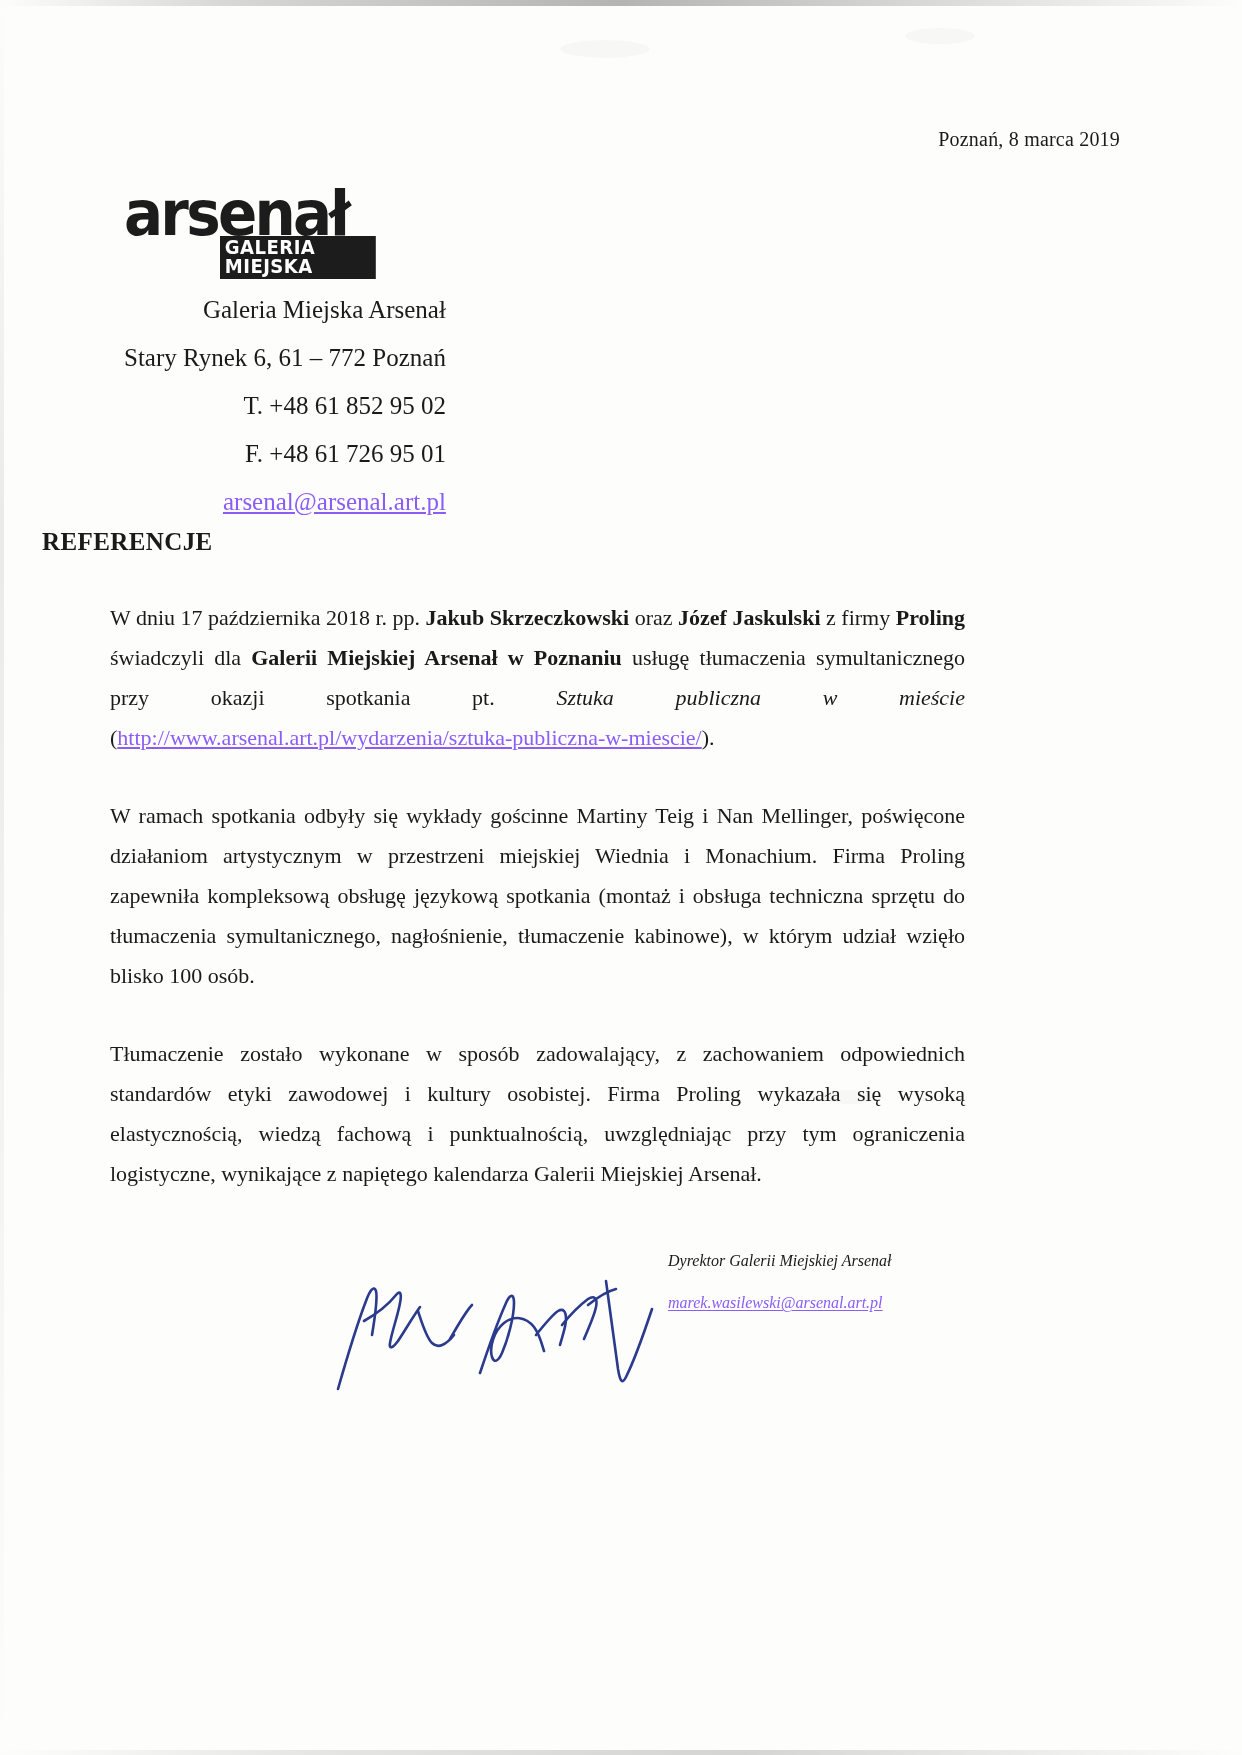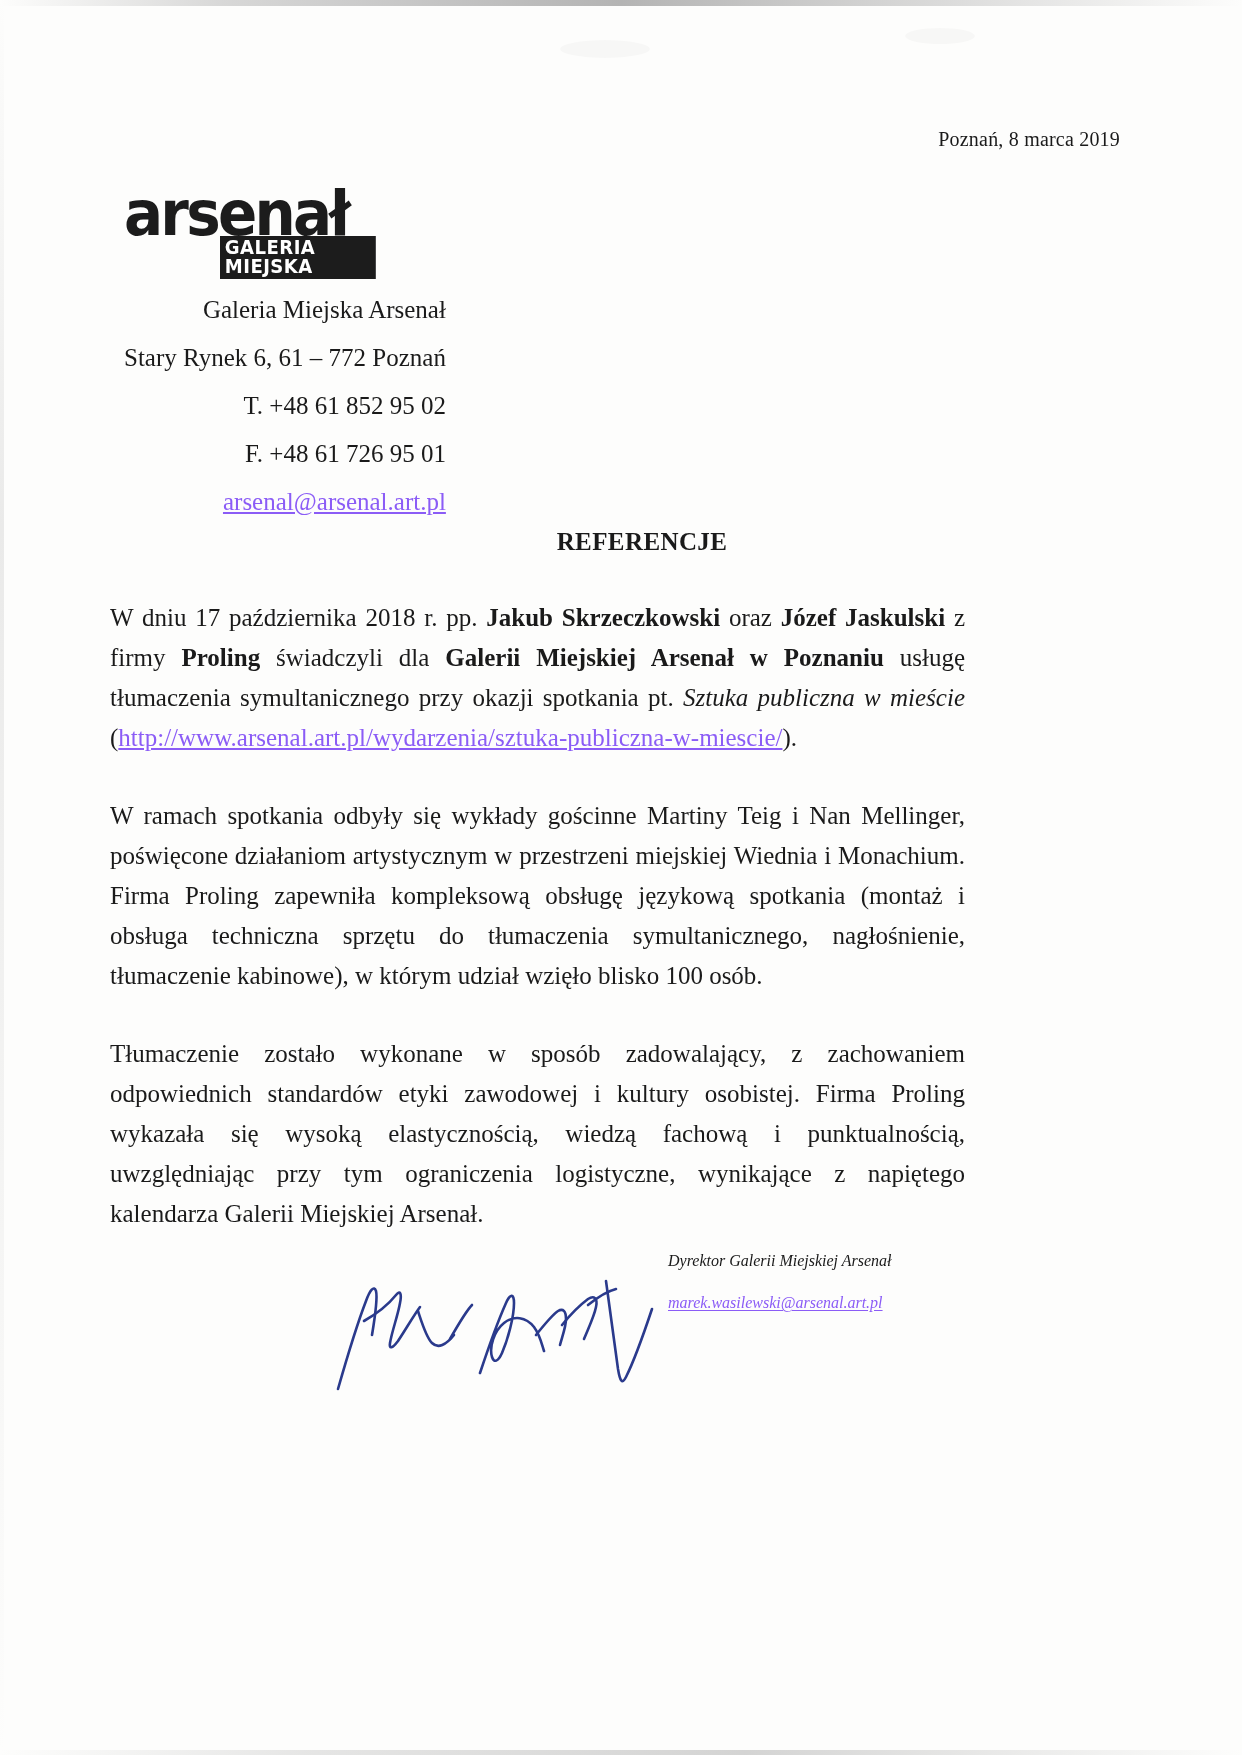--- a/index.html
+++ b/index.html
@@ -110,34 +110,33 @@
     color: #8b5cf6;
     text-decoration: underline;
     text-underline-offset: 2px;
   }
 
   .referencje {
     position: absolute;
     top: 528px;
     left: 0;
     width: 1242px;
-    text-align: center;
     font-size: 25px;
     font-weight: bold;
     letter-spacing: 0.4px;
   }
   .referencje .inner { padding-left: 42px; }
 
   
   .body-text {
     position: absolute;
     left: 110px;
     top: 598px;
     width: 855px;
-    font-size: 25px;
+    font-size: 22px;
     line-height: 40px;
     text-align: justify;
     text-justify: inter-word;
   }
   .body-text p {
     margin: 0 0 38px 0;
   }
   .body-text p:last-child { margin-bottom: 0; }
   .b { font-weight: bold; }
   .i { font-style: italic; }

